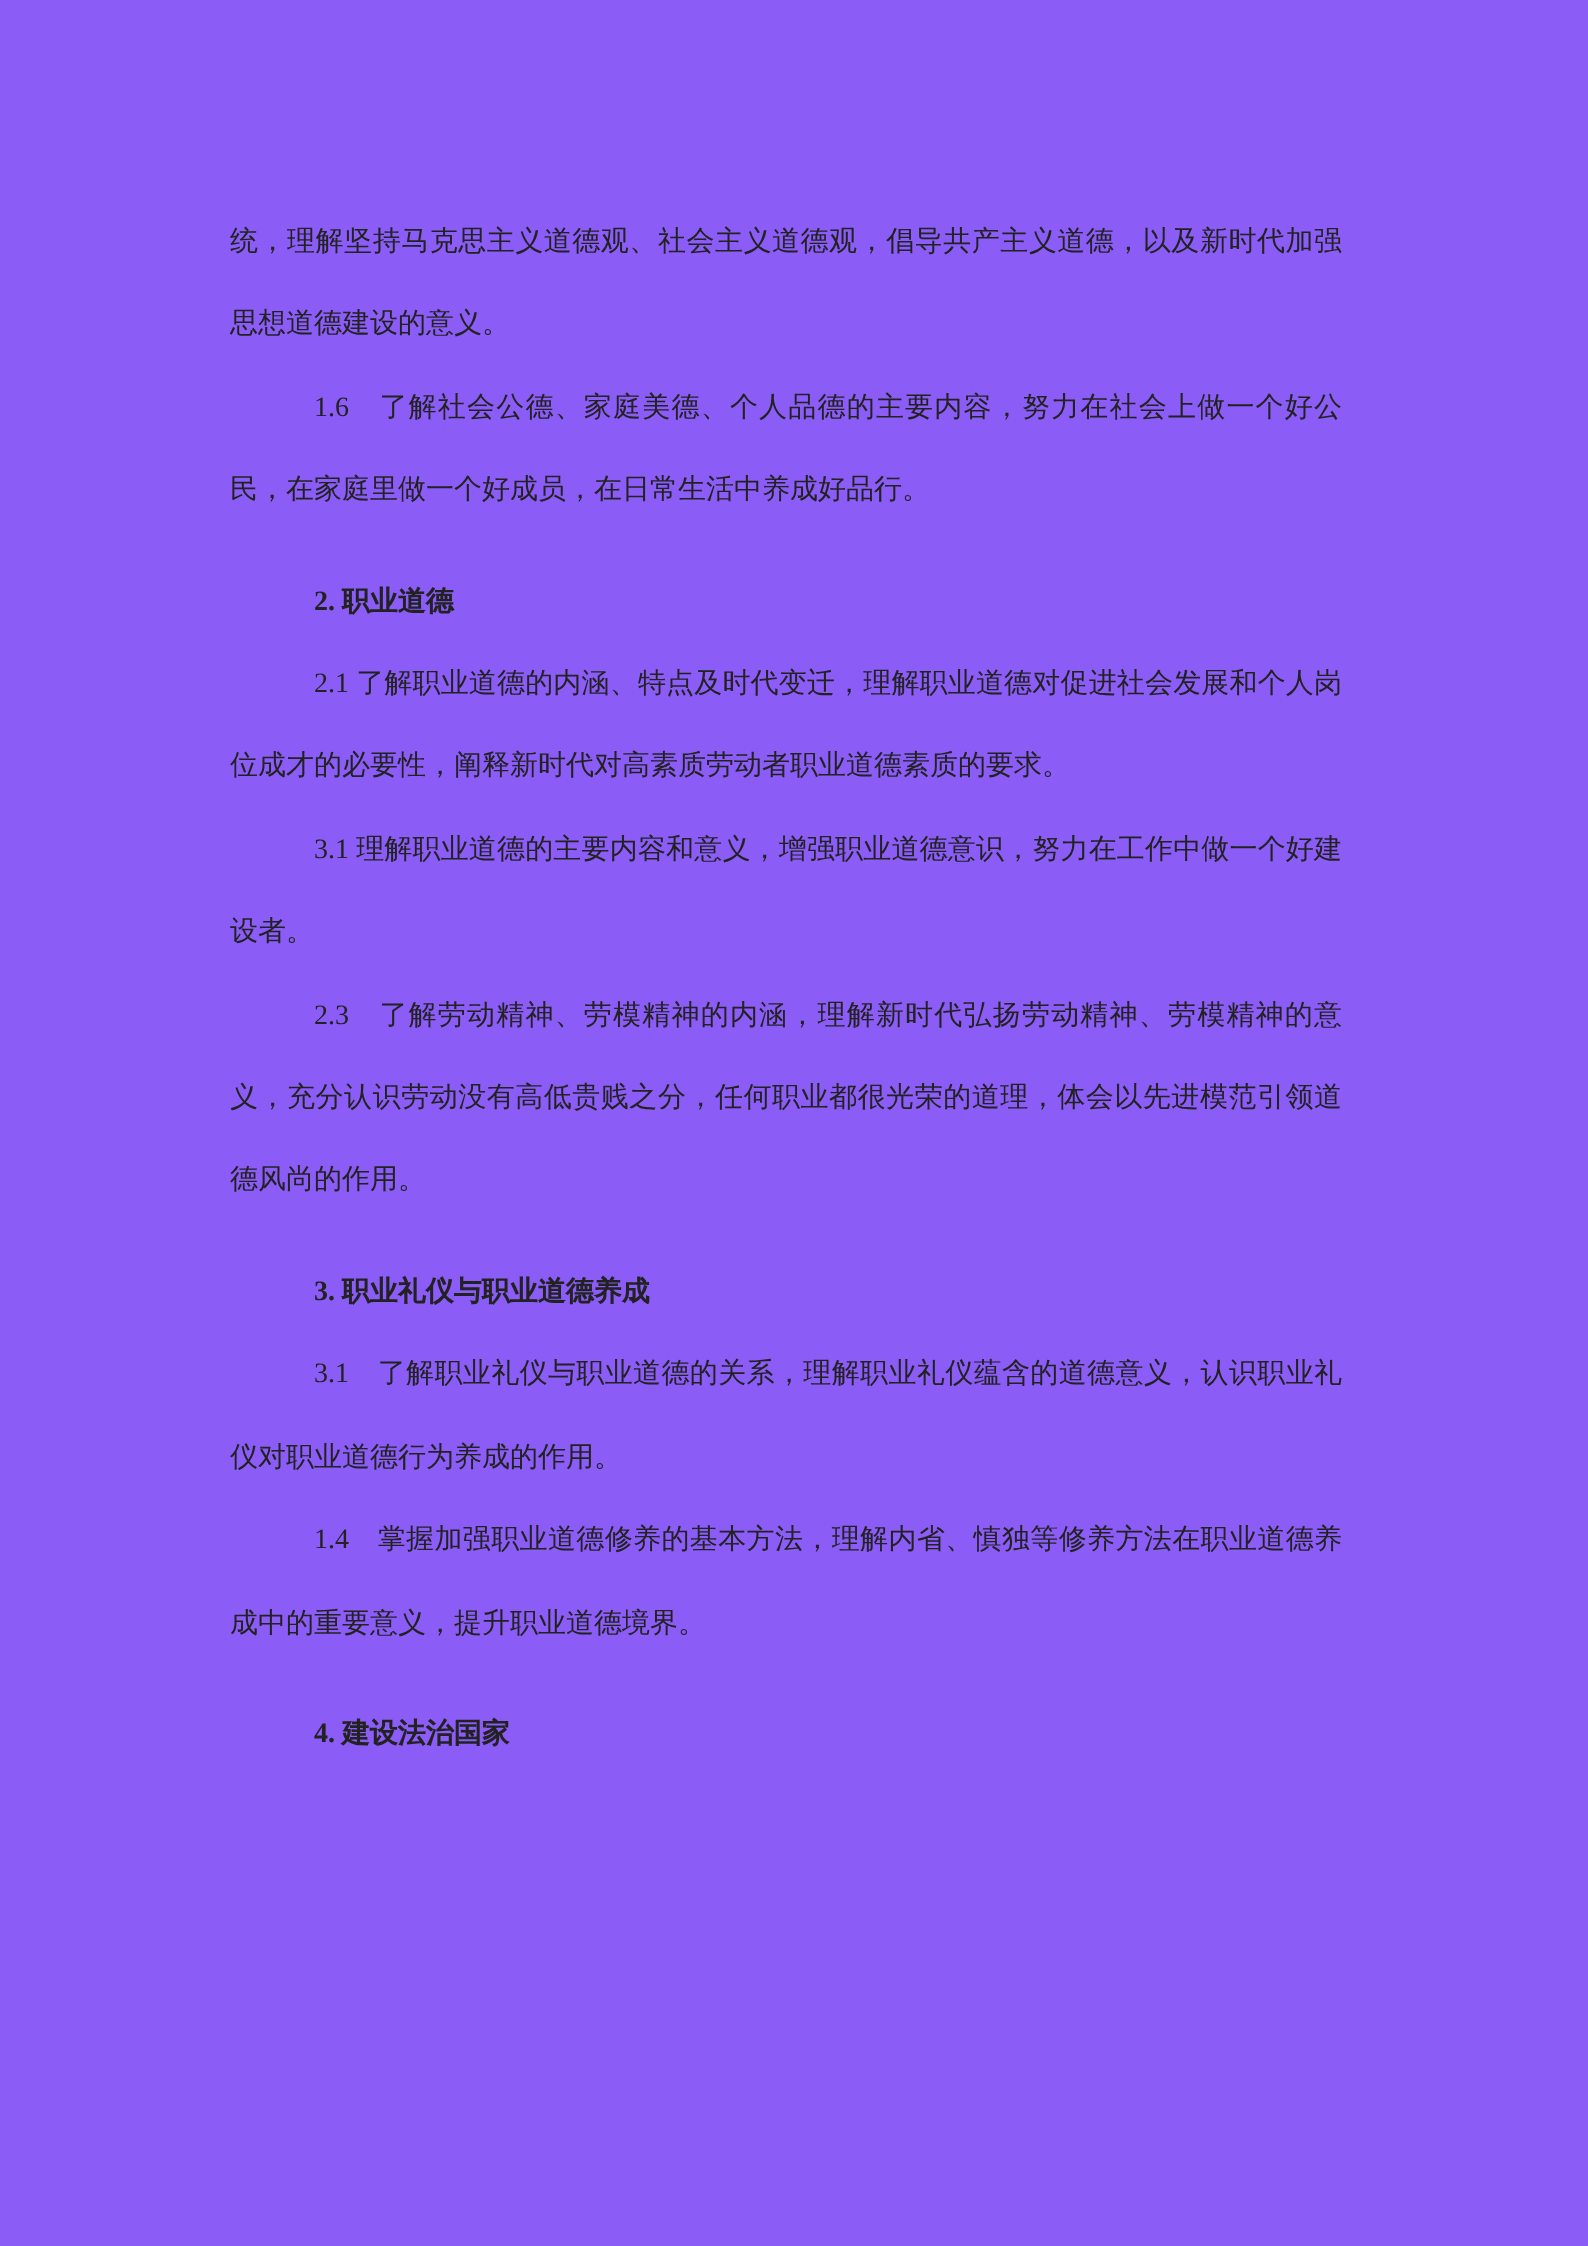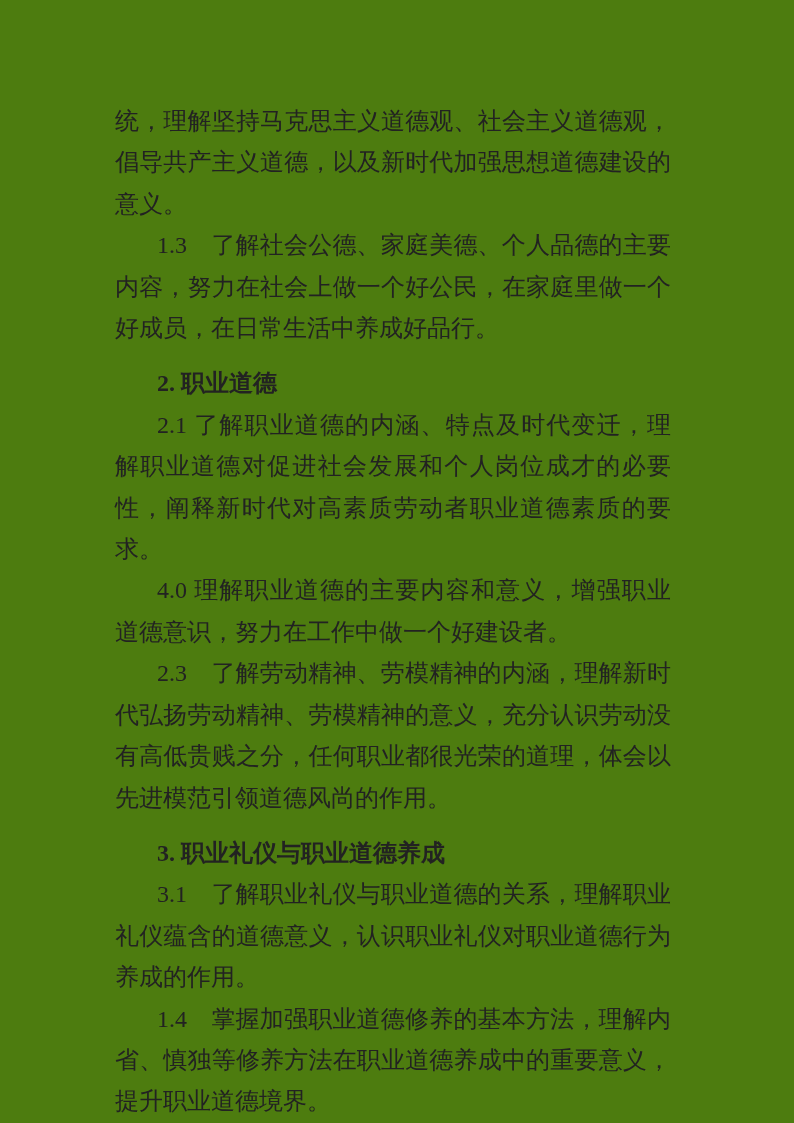--- a/index.html
+++ b/index.html
@@ -10,24 +10,24 @@
   }
   body {
     width: 794px;
     height: 1123px;
     overflow: hidden;
   }
   .page {
     box-sizing: border-box;
     width: 794px;
     height: 1123px;
-    background: #4d7c0f;
+    background: #8b5cf6;
     padding: 101px 123px 0 115px;
     font-family: "Liberation Serif", "DejaVu Serif", serif;
-    font-size: 24px;
+    font-size: 14px;
     line-height: 41.4px;
     color: #222222;
   }
   .para, .heading {
     margin: 0;
     padding: 0;
     text-align: justify;
     text-justify: inter-ideograph;
     word-break: normal;
     overflow-wrap: break-word;
@@ -42,29 +42,30 @@
     font-weight: bold;
     margin-top: 14px;
   }
 </style>
 </head>
 <body>
 
 <div class="page">
   <p class="para no-indent">统，理解坚持马克思主义道德观、社会主义道德观，倡导共产主义道德，以及新时代加强思想道德建设的意义。</p>
 
-  <p class="para indent">1.3　了解社会公德、家庭美德、个人品德的主要内容，努力在社会上做一个好公民，在家庭里做一个好成员，在日常生活中养成好品行。</p>
+  <p class="para indent">1.6　了解社会公德、家庭美德、个人品德的主要内容，努力在社会上做一个好公民，在家庭里做一个好成员，在日常生活中养成好品行。</p>
 
   <p class="heading indent">2. 职业道德</p>
 
   <p class="para indent">2.1 了解职业道德的内涵、特点及时代变迁，理解职业道德对促进社会发展和个人岗位成才的必要性，阐释新时代对高素质劳动者职业道德素质的要求。</p>
 
-  <p class="para indent">4.0 理解职业道德的主要内容和意义，增强职业道德意识，努力在工作中做一个好建设者。</p>
+  <p class="para indent">3.1 理解职业道德的主要内容和意义，增强职业道德意识，努力在工作中做一个好建设者。</p>
 
   <p class="para indent">2.3　了解劳动精神、劳模精神的内涵，理解新时代弘扬劳动精神、劳模精神的意义，充分认识劳动没有高低贵贱之分，任何职业都很光荣的道理，体会以先进模范引领道德风尚的作用。</p>
 
   <p class="heading indent">3. 职业礼仪与职业道德养成</p>
 
   <p class="para indent">3.1　了解职业礼仪与职业道德的关系，理解职业礼仪蕴含的道德意义，认识职业礼仪对职业道德行为养成的作用。</p>
 
   <p class="para indent">1.4　掌握加强职业道德修养的基本方法，理解内省、慎独等修养方法在职业道德养成中的重要意义，提升职业道德境界。</p>
 
+  <p class="heading indent">4. 建设法治国家</p>
 </div>
 
 </body></html>

